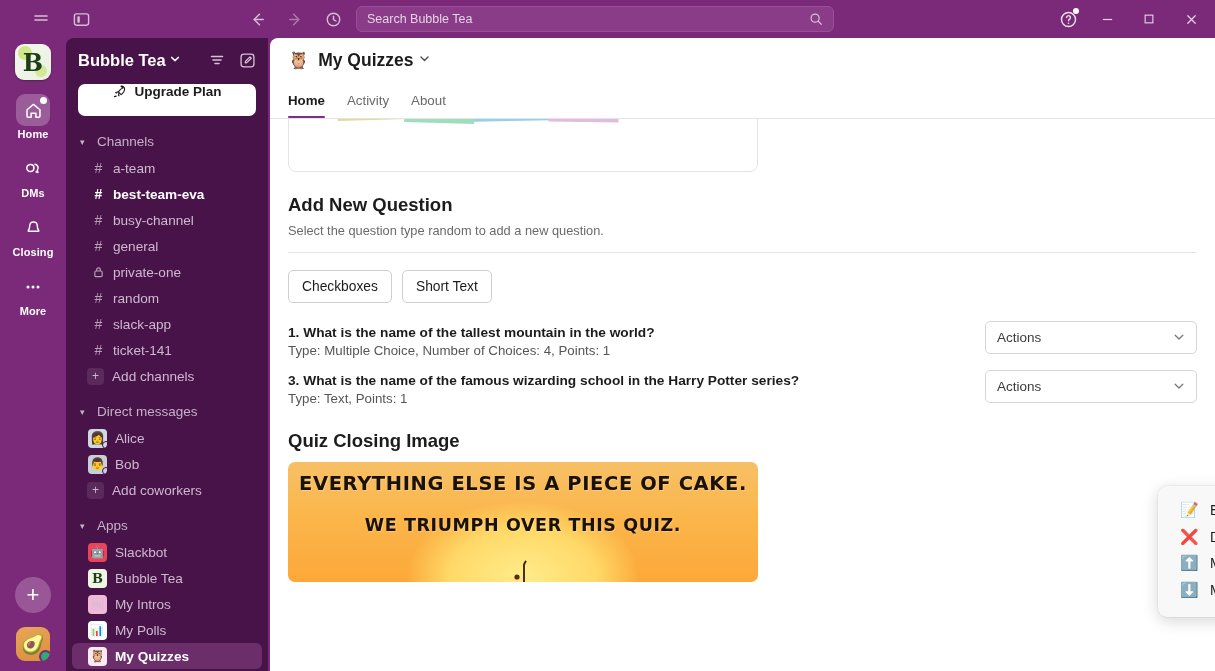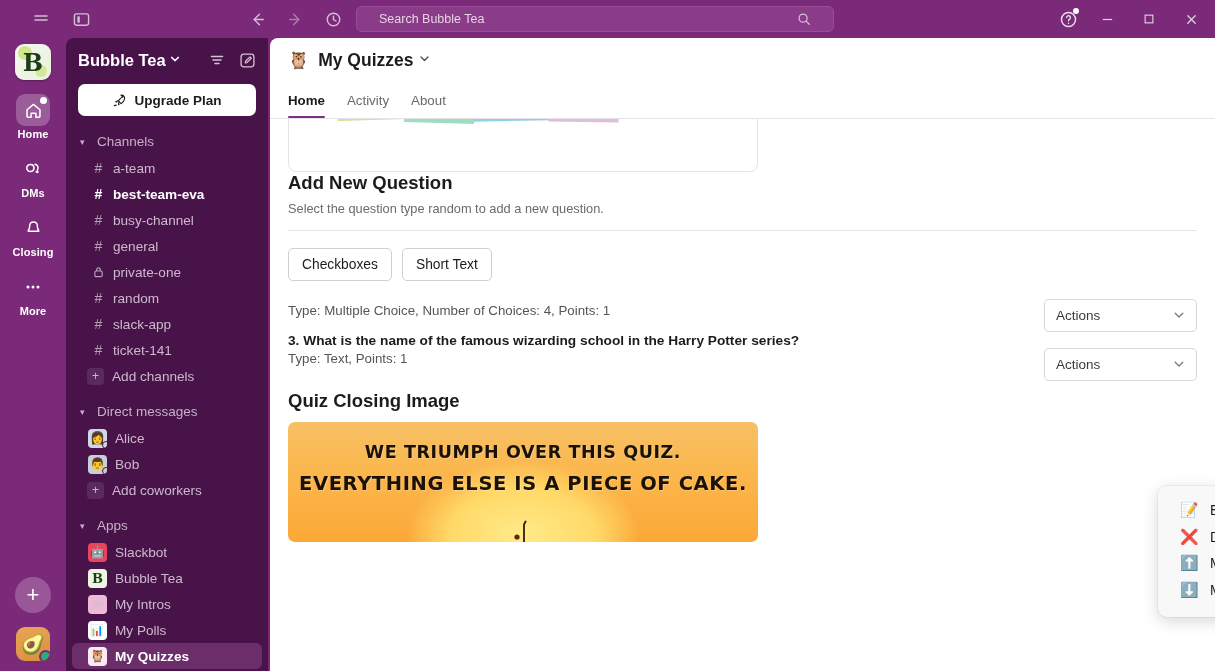--- a/index.html
+++ b/index.html
@@ -35,21 +35,21 @@
     left: 246px; right: 0;
     display: flex; align-items: center; justify-content: flex-start;
   }
   .nav-cluster { display: flex; align-items: center; gap: 16px; margin-right: 12px; }
   .search-box {
     width: 478px; height: 26px;
     background: #8A3C88;
     border: 1px solid #9A4E98;
     border-radius: 6px;
     display: flex; align-items: center;
-    padding: 0 22px;
+    padding: 0 10px;
     color: #E6D6E6;
     font-size: 12.5px;
     position: relative;
   }
   .search-box .sb-text { flex: 1; color: #E4D3E4; }
   .search-box .sb-ic { color: #D8C3D8; display:flex; }
   .tb-right {
     position: absolute; right: 4px; top: 0;
     height: 38px; display: flex; align-items: center; gap: 2px;
   }
@@ -150,21 +150,21 @@
   .caret-dn { font-size: 10px; opacity:.95; }
   .sb-hicon {
     width: 26px; height: 26px; border-radius: 5px;
     display: flex; align-items: center; justify-content: center;
     color: #D5C2D5;
   }
   .upgrade {
     margin: 2px 12px 12px 12px;
     height: 32px; border-radius: 7px;
     background: #fff; color: #1D1C1D;
-    display: flex; align-items: center; justify-content: center; gap: 7px;
+    display: flex; justify-content: center; gap: 7px;
     font-size: 13.5px; font-weight: 700;
   }
   .sb-scroll { flex: 1; overflow: hidden; padding-bottom: 4px; }
   .sb-section {
     display: flex; align-items: center; gap: 7px;
     height: 27px; padding-left: 14px;
     color: #C5B0C6; font-size: 13.5px;
   }
   .sb-section .tri { font-size: 9px; width: 10px; }
   .sb-row {
@@ -257,40 +257,41 @@
   .tile {
     width: 70px; height: 62px;
     display: flex; align-items: center; justify-content: center;
     font-family: "DejaVu Sans", sans-serif;
     font-size: 40px; font-weight: 600; color: #141414;
     margin-right: -2px;
   }
 
   .sec-title {
     font-size: 18.5px; font-weight: bold; color: #1D1C1D;
+    margin-top: 22px;
   }
   .sec-sub { font-size: 12.8px; color: #6A6A6D; margin-top: 7px; }
   .hr { height: 1px; background: #E6E5E7; margin-top: 14px; }
 
   .type-btns { display: flex; gap: 10px; margin-top: 17px; }
   .tbtn {
     border: 1px solid #CFCFD1; border-radius: 5px;
     background: #fff; color: #1D1C1D;
     height: 33px; padding: 0 13px;
     display:flex; align-items:center;
     font-size: 13.8px;
   }
 
   .q-list { margin-top: 22px; position: relative; }
   .q-item { margin-bottom: 15px; }
   .q-title { font-size: 13.7px; font-weight: bold; color: #1D1C1D; }
   .q-meta { font-size: 13.3px; color: #56565A; margin-top: 3px; }
 
   .actions-sel {
-    position: absolute; width: 153px; height: 33px;
+    position: absolute; width: 212px; height: 33px;
     border: 1px solid #D6D6D8; border-radius: 5px;
     background: #fff; color: #3B3B3E;
     display: flex; align-items: center; justify-content: space-between;
     padding: 0 11px; font-size: 13.5px;
   }
   .actions-sel .chev { color: #7A7A7D; font-size: 11px; }
 
   .closing-title {
     font-size: 18.5px; font-weight: bold; color: #1D1C1D;
     margin-top: 24px;
@@ -671,20 +672,21 @@
           <div class="tbtn">
             <span>Checkboxes</span>
           </div>
           <div class="tbtn">
             <span>Short Text</span>
           </div>
         </div>
 
         <div class="q-list">
           <div class="q-item">
+            <div class="q-title">1. What is the name of the tallest mountain in the world?</div>
             <div class="q-meta">Type: Multiple Choice, Number of Choices: 4, Points: 1</div>
           </div>
           <div class="q-item">
             <div class="q-title">3. What is the name of the famous wizarding school in the Harry Potter series?</div>
             <div class="q-meta">Type: Text, Points: 1</div>
           </div>
 
           <div class="actions-sel" style="top:-4px; right:0;">
             <span>Actions</span>
             <span class="chev">
@@ -699,22 +701,22 @@
               <svg width="12" height="12" viewBox="0 0 12 12">
                   <path d="M2.2 4.3L6 8l3.8-3.7" fill="none" stroke="currentColor" stroke-width="1.35" stroke-linecap="round" stroke-linejoin="round"></path>
                 </svg>
             </span>
           </div>
         </div>
 
         <div class="closing-title">Quiz Closing Image</div>
         <div class="closing-img">
           <div class="glow"></div>
+          <div class="ci-line l2">EVERYTHING ELSE IS A PIECE OF CAKE.</div>
           <div class="ci-line l1">WE TRIUMPH OVER THIS QUIZ.</div>
-          <div class="ci-line l2">EVERYTHING ELSE IS A PIECE OF CAKE.</div>
           <svg class="ci-fig" viewBox="0 0 26 26">
             <circle cx="7" cy="21" r="2.6" fill="#5a2a10"></circle>
             <path d="M14 26V8.5l1.6-3" stroke="#3a1a08" stroke-width="1.8" fill="none" stroke-linecap="round"></path>
           </svg>
         </div>
 
       </div>
 
       <div class="ctx">
         <div class="ctx-item">

